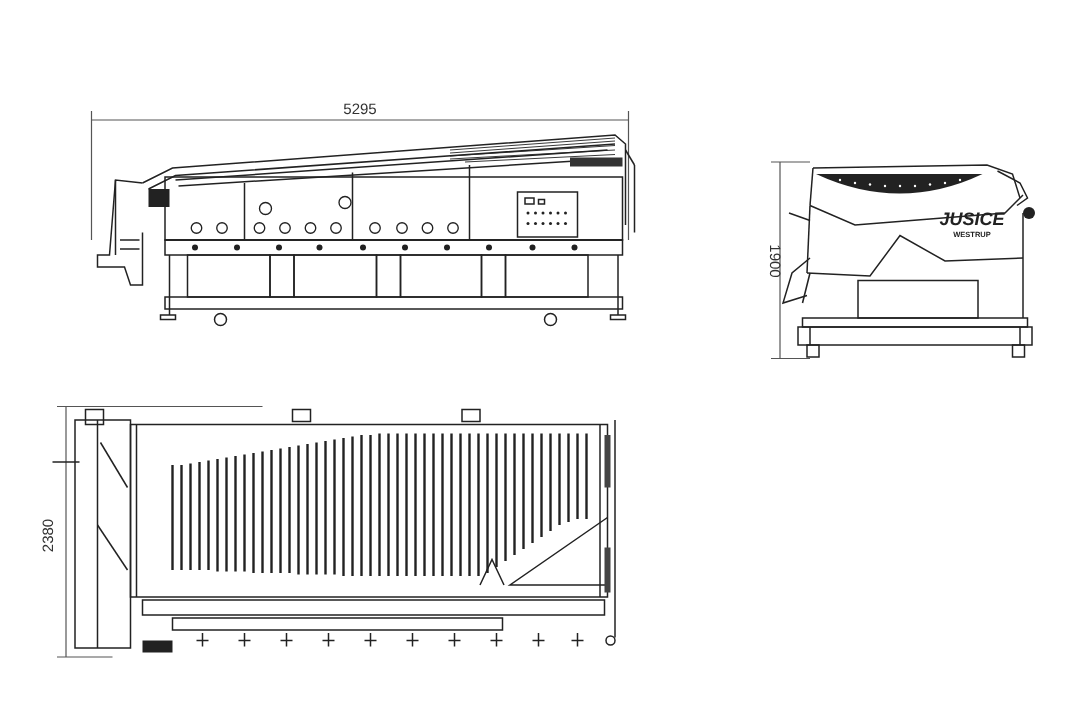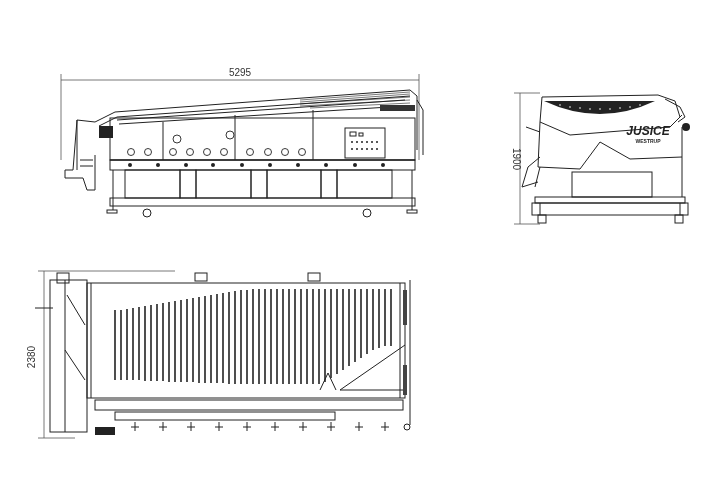--- a/index.html
+++ b/index.html
@@ -117,21 +117,21 @@
       <circle cx="297" cy="89" r="1"></circle>
         <circle cx="302" cy="89" r="1"></circle>
         <circle cx="307" cy="89" r="1"></circle>
         <circle cx="312" cy="89" r="1"></circle>
         <circle cx="317" cy="89" r="1"></circle>
         <circle cx="322" cy="89" r="1"></circle>
     </g>
   </svg>
 </div>
 
-<div class="view" style="left:500px;top:87px;width:200px;height:145px;">
+<div class="view" style="left:500px;top:102px;width:200px;height:145px;">
   <svg width="200" height="145" viewBox="0 0 200 145">
     <g stroke="#555" stroke-width="0.8" fill="none">
       <line x1="20" y1="6" x2="20" y2="137"></line>
       <line x1="14" y1="6" x2="40" y2="6"></line>
       <line x1="14" y1="137" x2="40" y2="137"></line>
     </g>
     <text class="dim-text" x="0" y="0" transform="translate(13,72) rotate(90)" text-anchor="middle">1900</text>
 
     <g stroke="#222" stroke-width="1" fill="none">
 

